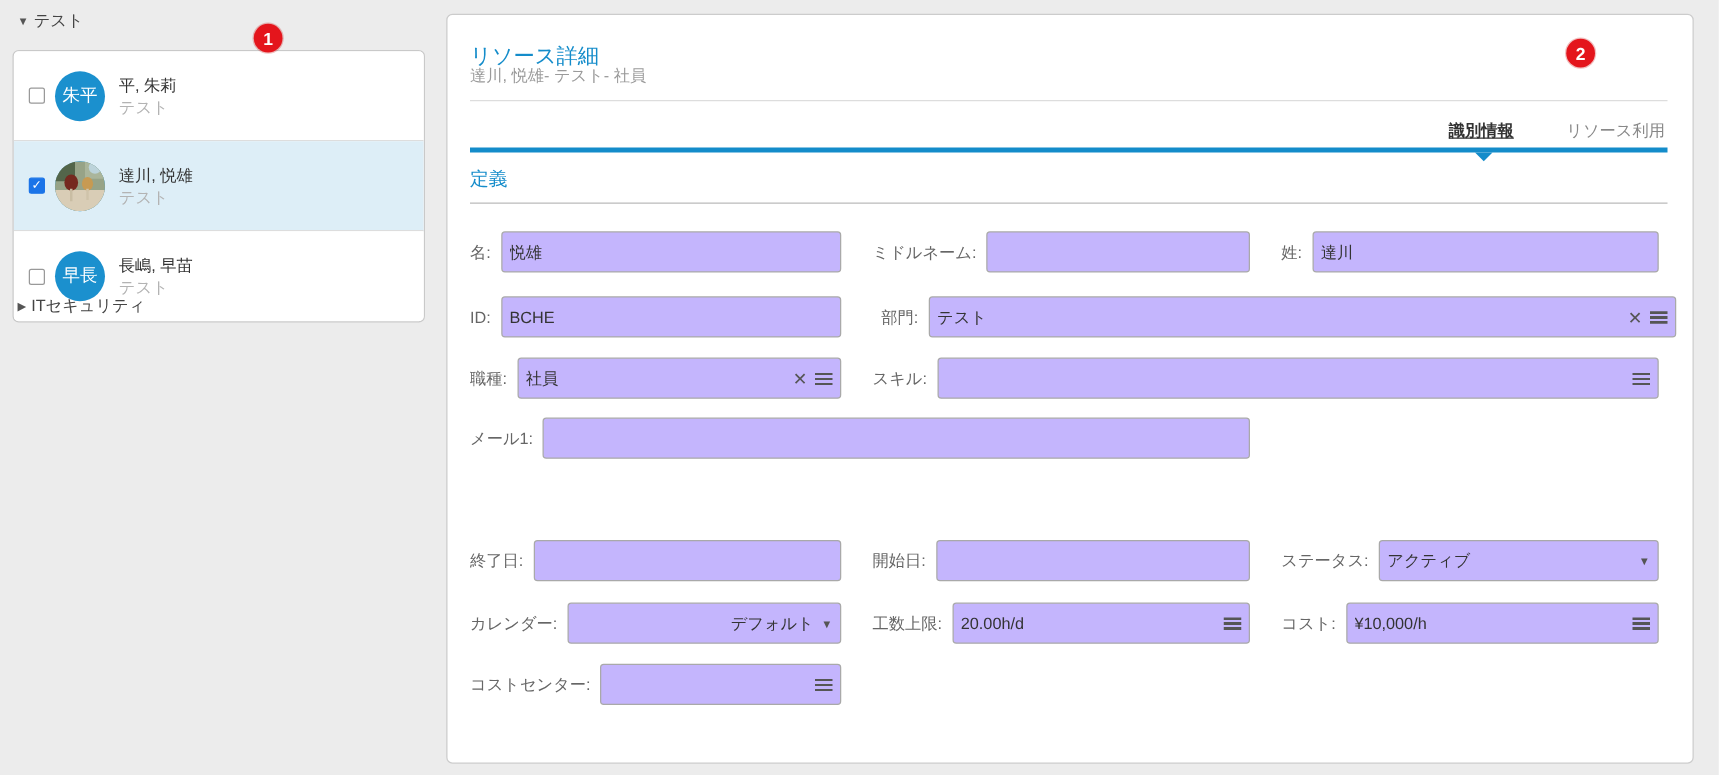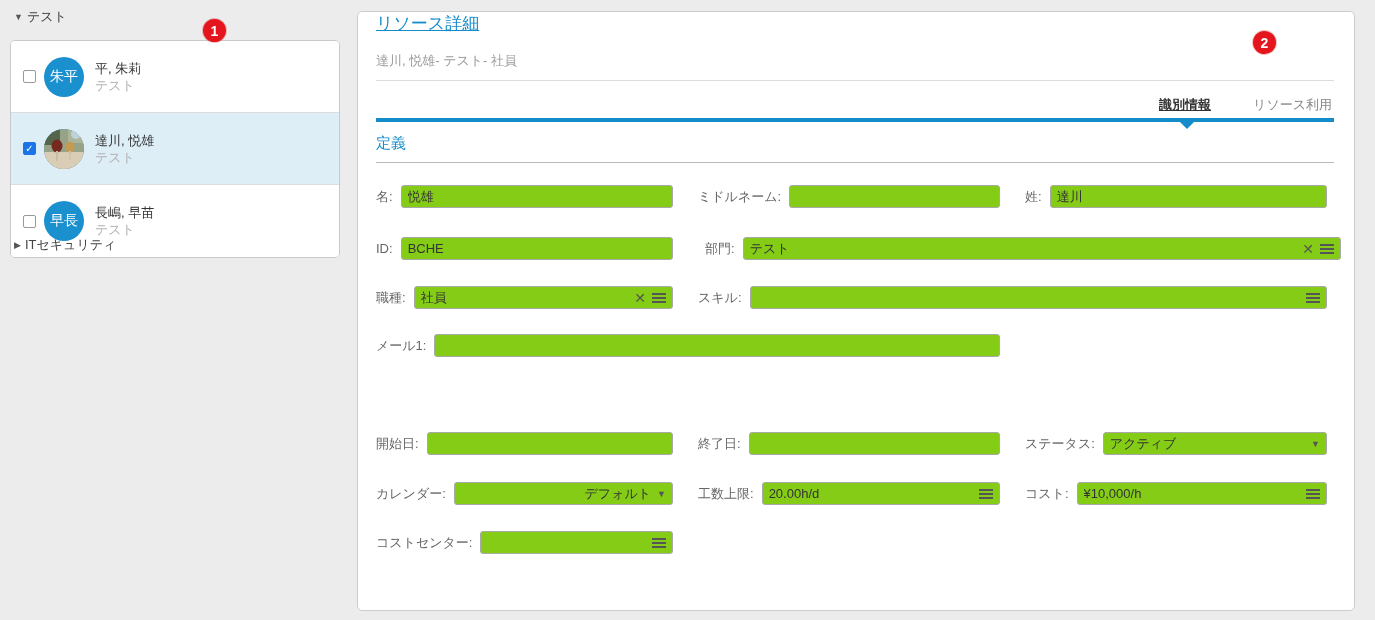--- a/index.html
+++ b/index.html
@@ -60,22 +60,22 @@
   }
   .badge1 { left:203px; top:19px; }
   .badge2 { left:1253px; top:31px; }
 
   
   .panel {
     position:absolute; left:357px; top:11px; width:998px; height:600px;
     background:#fff; border:1px solid #ccc; border-radius:5px;
   }
   .panel-title {
-    position:absolute; left:18px; top:0;
-    font-size:17px; color:#148cca;text-decoration:underline;
+    position:absolute; left:18px; top:21px;
+    font-size:17px; color:#148cca;
   }
   .panel-subtitle {
     position:absolute; left:18px; top:40px;
     font-size:13px; color:#9a9a9a;
   }
   .header-divider {
     position:absolute; left:18px; top:68px; width:958px;
     border-top:1px solid #ddd;
   }
 
@@ -109,22 +109,22 @@
     display:grid; grid-template-columns:297px 302px 302px; column-gap:25px;
   }
   .r1 { top:173px; } .r2 { top:225px;gap:32px; } .r3 { top:274px; } .r4 { top:322px; }
   .r5 { top:420px; } .r6 { top:470px; } .r7 { top:519px; }
   .span23 { grid-column:2 / 4; }
   .span12 { grid-column:1 / 3; }
 
   .field { display:flex; align-items:center; }
   .flabel { font-size:13px; color:#666; margin-right:8px; white-space:nowrap; }
   .fbox {
-    flex:1; height:23px; min-width:0;
-    background:#84cc16; border:1px solid #a9a9a9; border-radius:3px;
+    flex:1; height:33px; min-width:0;
+    background:#c4b5fd; border:1px solid #a9a9a9; border-radius:3px;
     display:flex; align-items:center; padding:0 6px;
   }
   .fbox input {
     flex:1; min-width:0; border:none; background:transparent; outline:none;
     font-size:13px; color:#333; font-family:inherit; height:100%;
   }
   .ficon { flex:0 0 auto; display:flex; align-items:center; justify-content:center; cursor:pointer; }
   .x-icon { color:#555; font-size:14px; margin-left:5px; line-height:1; }
   .bars-icon {
     width:14px; height:10px; margin-left:6px;
@@ -274,27 +274,27 @@
       <span class="flabel">メール1:</span>
       <span class="fbox">
           <input value="" style="">
         </span>
     </div>
   </div>
 
 
   <div class="form-row r5">
     <div class="field">
+      <span class="flabel">終了日:</span>
+      <span class="fbox">
+          <input value="" style="">
+        </span>
+    </div>
+    <div class="field">
       <span class="flabel">開始日:</span>
-      <span class="fbox">
-          <input value="" style="">
-        </span>
-    </div>
-    <div class="field">
-      <span class="flabel">終了日:</span>
       <span class="fbox">
           <input value="" style="">
         </span>
     </div>
     <div class="field">
       <span class="flabel">ステータス:</span>
       <span class="fbox">
         <span class="fvalue grow">アクティブ</span>
         <span class="ficon dd-arrow">▼</span>
       </span>

